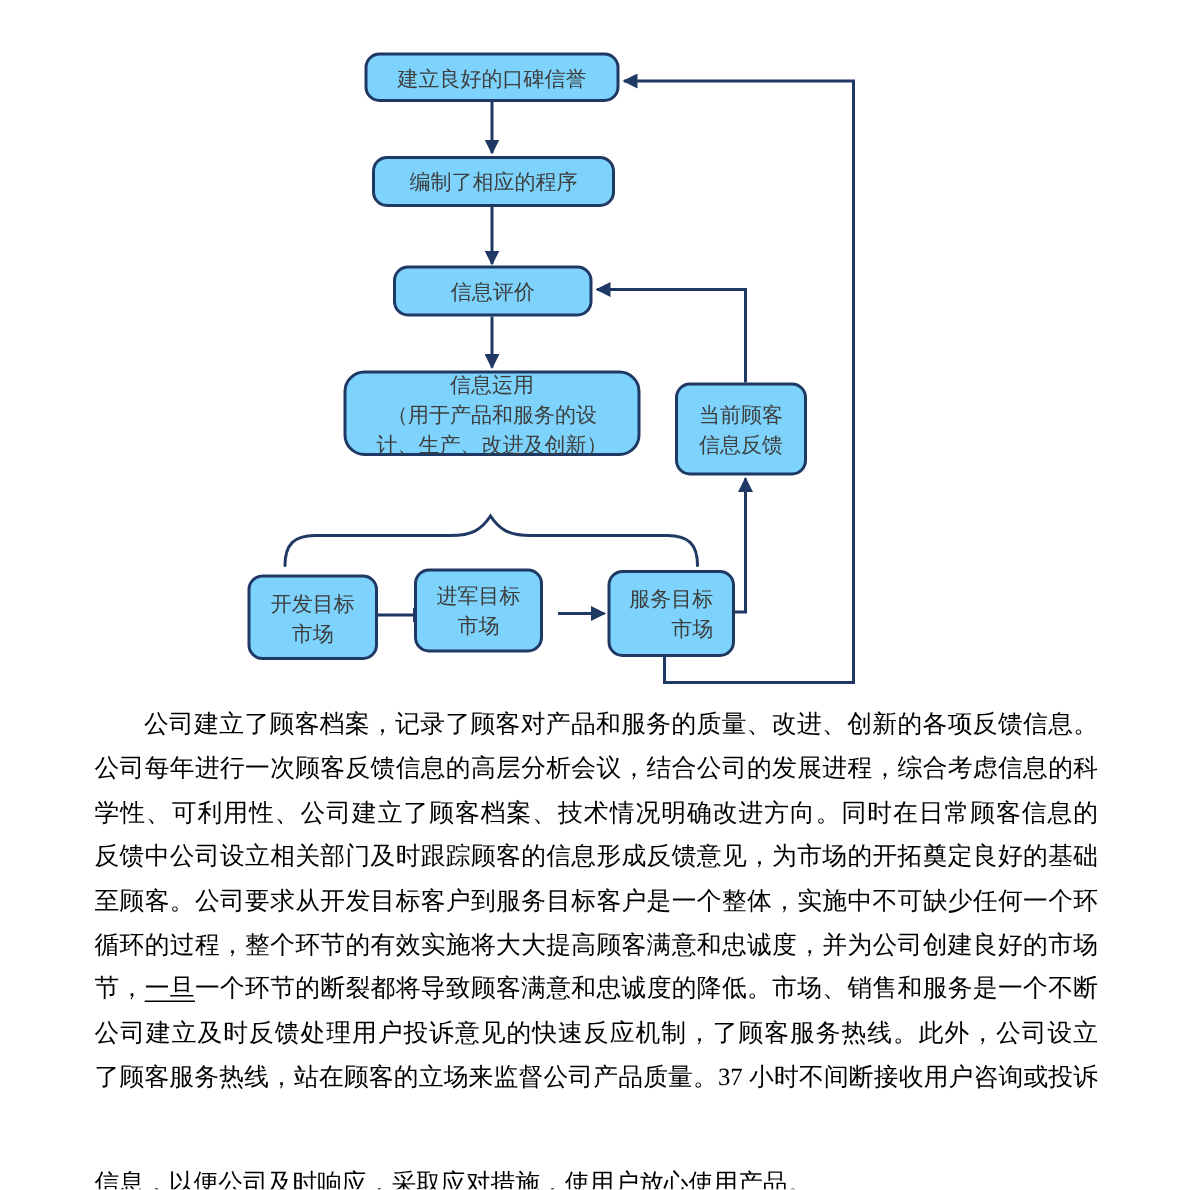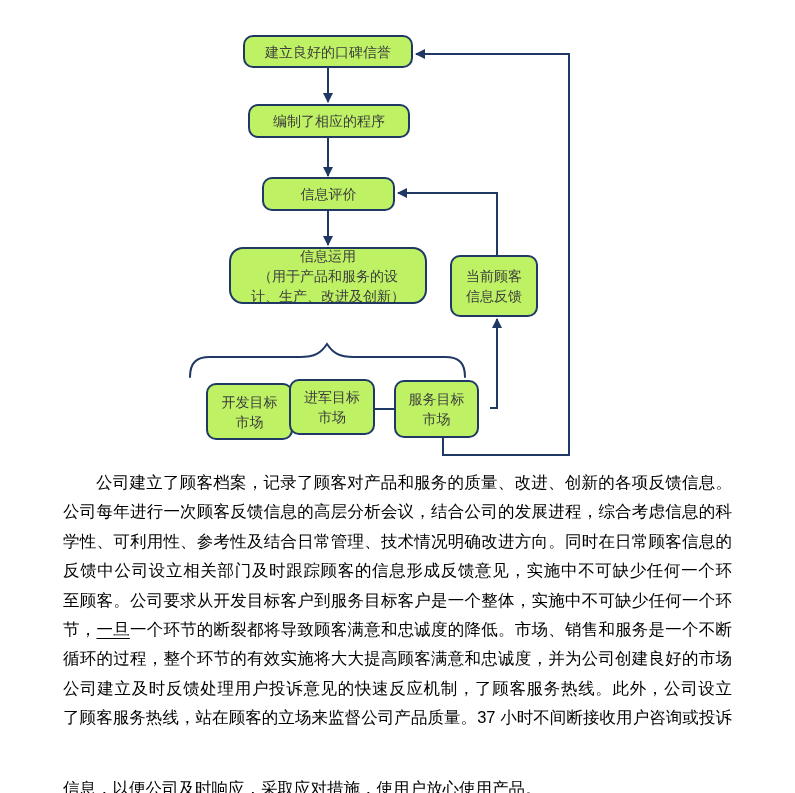--- a/index.html
+++ b/index.html
@@ -12,48 +12,48 @@
     font-family: "Liberation Sans", sans-serif;
     overflow: hidden;
   }
   .flowchart { position: absolute; left: 0; top: 0; width: 795px; height: 470px; }
   .connectors { position: absolute; left: 0; top: 0; }
   .flow-box {
     position: absolute;
     box-sizing: border-box;
     border: 2px solid var(--accent);
     border-radius: 10px;
-    background: #bef264;
+    background: #7dd3fc;
     display: flex;
     align-items: center;
     justify-content: center;
     text-align: center;
     white-space: pre-line;
     color: var(--boxtext);
     font-size: 14px;
     line-height: 20px;
   }
   .b1 { left: 243px; top: 35px;  width: 170px; height: 33px; }
   .b2 { left: 248px; top: 104px; width: 162px; height: 34px; }
   .b3 { left: 262px; top: 177px; width: 133px; height: 34px; }
   .b4 { left: 229px; top: 247px; width: 198px; height: 57px; border-radius: 14px; }
   .b5 { left: 450px; top: 255px; width: 88px;  height: 62px; }
-  .b6 { left: 165px; top: 383px; width: 87px;  height: 57px; margin-left: 41px; }
-  .b7 { left: 289px; top: 379px; width: 86px;  height: 56px; }
-  .b8 { left: 394px; top: 380px; width: 85px;  height: 58px; }
+  .b6 { left: 165px; top: 383px; width: 87px;  height: 57px; }
+  .b7 { left: 276px; top: 379px; width: 86px;  height: 56px; }
+  .b8 { left: 405px; top: 380px; width: 85px;  height: 58px; text-align: right; }
   .para {
     position: absolute;
     left: 63px;
     top: 468px;
     width: 669px;
     color: var(--bodytext);
     font-size: 16.5px;
     line-height: 29.4px;
   }
-  .pline { text-align: justify; text-align-last: justify; }
+  .pline { text-align: justify; text-align-last: justify; font-family: Liberation Serif, serif; }
   .pline.first { text-indent: 2em; }
   .pline.last { text-align-last: left; margin-top: 41px; }
   .u { text-decoration: underline; text-underline-offset: 3px; }
 </style>
 </head>
 <body>
 
 <div class="page">
 
   <div class="flowchart">
@@ -89,25 +89,25 @@
 市场</div>
     <div class="flow-box b7">进军目标
 市场</div>
     <div class="flow-box b8">服务目标
 市场</div>
   </div>
 
   <div class="para">
     <div class="pline first">公司建立了顾客档案，记录了顾客对产品和服务的质量、改进、创新的各项反馈信息。</div>
     <div class="pline">公司每年进行一次顾客反馈信息的高层分析会议，结合公司的发展进程，综合考虑信息的科</div>
-    <div class="pline">学性、可利用性、参考性及结合日常管理、技术情况明确改进方向。同时在日常顾客信息的</div>
-    <div class="pline">反馈中公司设立相关部门及时跟踪顾客的信息形成反馈意见，实施中不可缺少任何一个环</div>
+    <div class="pline">学性、可利用性、公司建立了顾客档案、技术情况明确改进方向。同时在日常顾客信息的</div>
+    <div class="pline">反馈中公司设立相关部门及时跟踪顾客的信息形成反馈意见，为市场的开拓奠定良好的基础</div>
     <div class="pline">至顾客。公司要求从开发目标客户到服务目标客户是一个整体，实施中不可缺少任何一个环</div>
+    <div class="pline">循环的过程，整个环节的有效实施将大大提高顾客满意和忠诚度，并为公司创建良好的市场</div>
     <div class="pline">
       <span>节，</span><span class="u">一旦</span><span>一个环节的断裂都将导致顾客满意和忠诚度的降低。市场、销售和服务是一个不断</span>
     </div>
-    <div class="pline">循环的过程，整个环节的有效实施将大大提高顾客满意和忠诚度，并为公司创建良好的市场</div>
     <div class="pline">公司建立及时反馈处理用户投诉意见的快速反应机制，了顾客服务热线。此外，公司设立</div>
     <div class="pline">了顾客服务热线，站在顾客的立场来监督公司产品质量。37 小时不间断接收用户咨询或投诉</div>
     <div class="pline last">信息，以便公司及时响应，采取应对措施，使用户放心使用产品。</div>
   </div>
 
 </div>
 
 </body></html>

